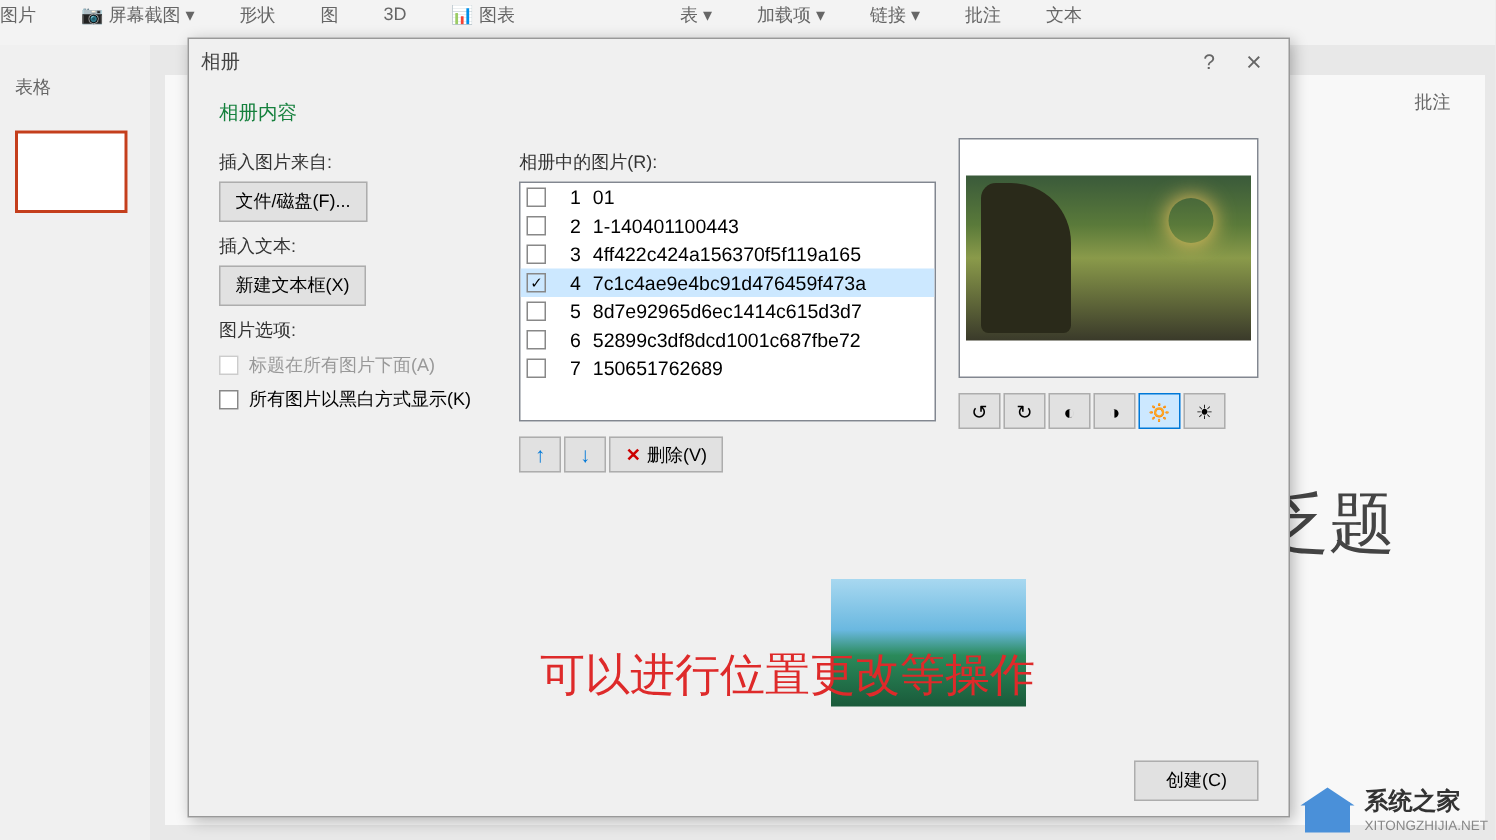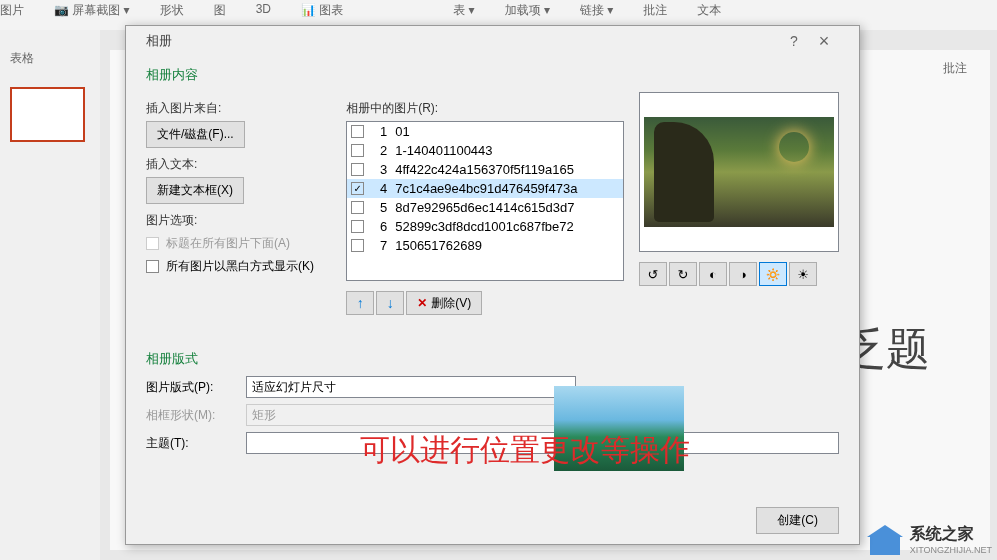--- a/index.html
+++ b/index.html
@@ -9,21 +9,21 @@
 .ribbon span { position: relative; }
 
 .left-panel { position: absolute; left: 0; top: 30px; width: 100px; height: 530px; background: #f0f0f0; padding: 10px; }
 .left-label { font-size: 12px; color: #666; margin-bottom: 20px; margin-top: 10px; }
 .slide-thumb { width: 75px; height: 55px; background: white; border: 2px solid #c43e1c; margin-top: 5px; }
 
 .main-area { position: absolute; left: 110px; top: 50px; width: 880px; height: 500px; background: #f8f8f8; }
 .title-txt { position: absolute; right: 60px; top: 270px; font-size: 44px; color: #444; font-family: SimSun; }
 
 .dialog { position: absolute; left: 125px; top: 25px; width: 735px; height: 520px; background: #f0f0f0; border: 1px solid #999; box-shadow: 2px 2px 10px rgba(0,0,0,0.3); z-index: 10; }
-.dlg-title { height: 30px; display: flex; align-items: center; padding: 0 20px; font-size: 13px; color: #444; }
+.dlg-title { height: 30px; display: flex; align-items: center; padding: 0 8px; font-size: 13px; color: #444; }
 .dlg-title-txt { flex: 1; }
 .dlg-help, .dlg-close { width: 30px; text-align: center; font-size: 14px; color: #666; cursor: pointer; }
 .dlg-close { font-size: 18px; }
 
 .dlg-body { padding: 10px 20px; }
 .section-label { font-size: 13px; color: #15803d; margin-bottom: 8px; }
 .sub-label { font-size: 12px; color: #333; margin: 8px 0 4px; }
 
 .content-row { display: flex; gap: 15px; }
 .col-left { width: 190px; }
@@ -200,41 +200,20 @@
           <span class="icon-btn">↺</span>
           <span class="icon-btn">↻</span>
           <span class="icon-btn">◐</span>
           <span class="icon-btn">◑</span>
           <span class="icon-btn selected">🔅</span>
           <span class="icon-btn">☀</span>
         </div>
       </div>
     </div>
 
-    <div class="format-section">
-      <div class="section-label">相册版式</div>
-      <div class="form-row">
-        <span class="form-label">图片版式(P):</span>
-        <div class="select-box" style="width:330px">
-          <span>适应幻灯片尺寸</span>
-            <span class="arrow">⌵</span>
-        </div>
-      </div>
-      <div class="form-row">
-        <span class="form-label disabled">相框形状(M):</span>
-        <div class="select-box disabled" style="width:330px">
-          <span>矩形</span>
-            <span class="arrow">⌵</span>
-        </div>
-      </div>
-      <div class="form-row">
-        <span class="form-label">主题(T):</span>
-        <div class="text-input" style="width:330px"></div>
-      </div>
-    </div>
 
     <div class="small-preview"></div>
   </div>
 
   <div class="dlg-footer">
     <div class="footer-btn">创建(C)</div>
   </div>
 </div>
 
 <div class="red-box b1"></div>

